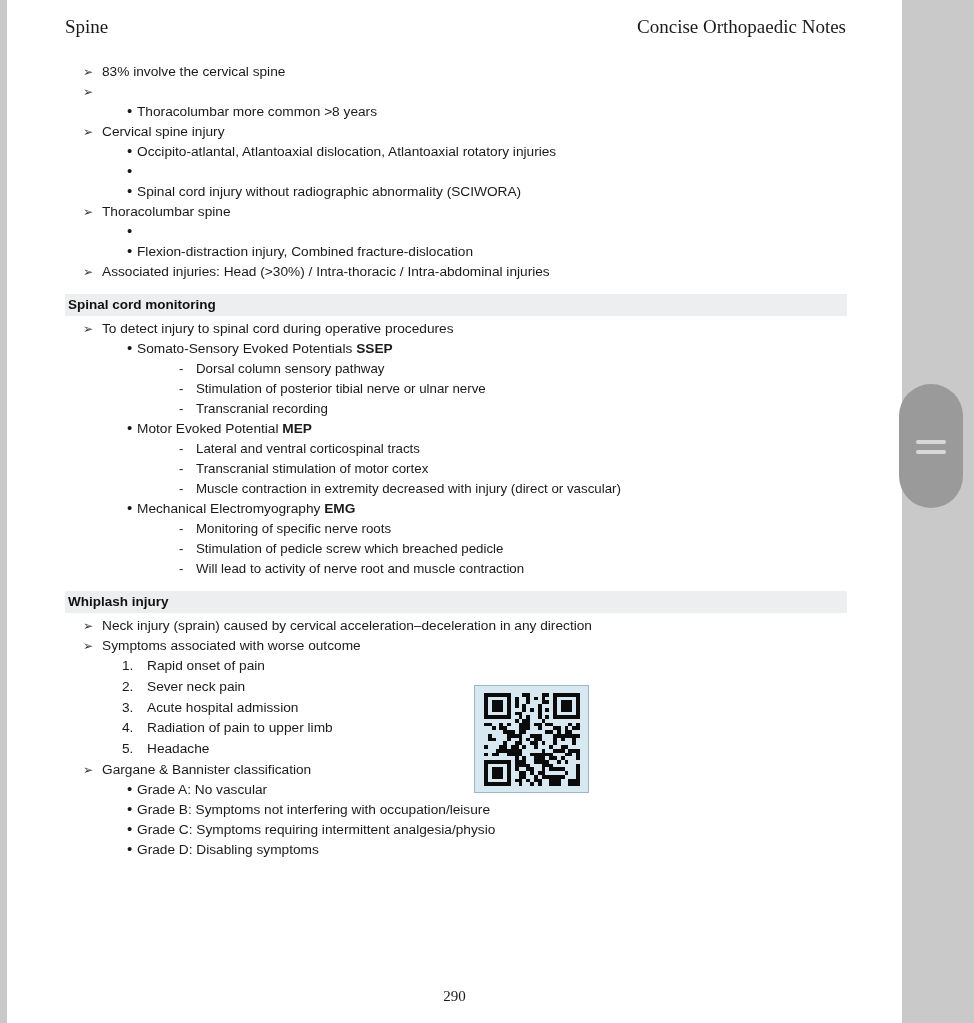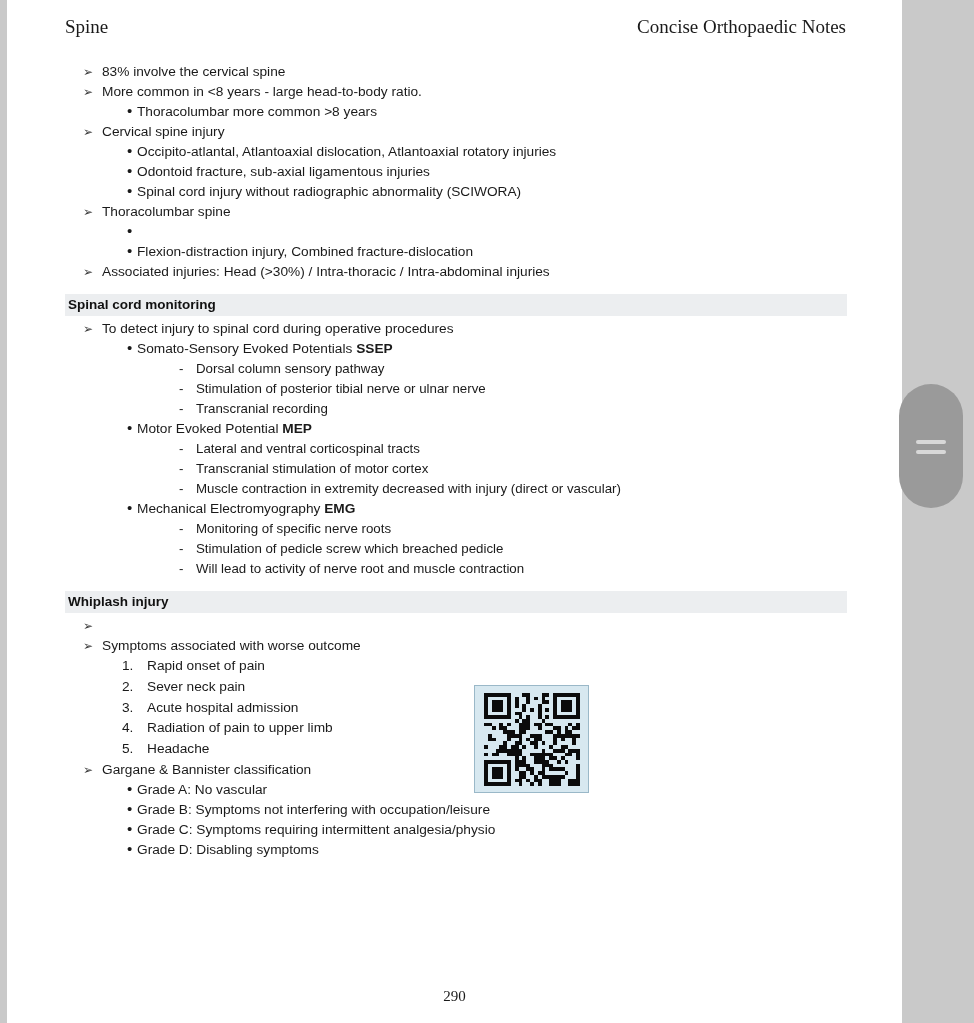--- a/index.html
+++ b/index.html
@@ -216,25 +216,25 @@
   <div class="page-inner">
 
     <div class="header">
       <div class="hdr-left">Spine</div>
       <div class="hdr-right">Concise Orthopaedic Notes</div>
     </div>
 
     <div class="content" id="content">
         <div class="section">
           <div class="lvl1"><span class="mk">➢</span><span>83% involve the cervical spine</span></div>
-          <div class="lvl1"><span class="mk">➢</span><span>More common in &lt;8 years - large head-to-body ratio.</span></div>
+          <div class="lvl1"><span class="mk">➢</span></div>
           <div class="lvl2"><span class="mk">•</span><span>Thoracolumbar more common &gt;8 years</span></div>
           <div class="lvl1"><span class="mk">➢</span><span>Cervical spine injury</span></div>
           <div class="lvl2"><span class="mk">•</span><span>Occipito-atlantal, Atlantoaxial dislocation, Atlantoaxial rotatory injuries</span></div>
-          <div class="lvl2"><span class="mk">•</span><span>Odontoid fracture, sub-axial ligamentous injuries</span></div>
+          <div class="lvl2"><span class="mk">•</span></div>
           <div class="lvl2"><span class="mk">•</span><span>Spinal cord injury without radiographic abnormality (SCIWORA)</span></div>
           <div class="lvl1"><span class="mk">➢</span><span>Thoracolumbar spine</span></div>
           <div class="lvl2"><span class="mk">•</span></div>
           <div class="lvl2"><span class="mk">•</span><span>Flexion-distraction injury, Combined fracture-dislocation</span></div>
           <div class="lvl1"><span class="mk">➢</span><span>Associated injuries: Head (&gt;30%) / Intra-thoracic  / Intra-abdominal injuries</span></div>
         </div>
         <div class="section">
           <div class="section-title">Spinal cord monitoring</div>
           <div class="lvl1"><span class="mk">➢</span><span>To detect injury to spinal cord during operative procedures</span></div>
           <div class="lvl2"><span class="mk">•</span><span>Somato-Sensory Evoked Potentials </span><b class="em">SSEP</b></div>
@@ -245,21 +245,21 @@
           <div class="lvl3"><span class="mk">-</span><span>Lateral and ventral corticospinal tracts</span></div>
           <div class="lvl3"><span class="mk">-</span><span>Transcranial stimulation of motor cortex</span></div>
           <div class="lvl3"><span class="mk">-</span><span>Muscle contraction in extremity decreased with injury (direct or vascular)</span></div>
           <div class="lvl2"><span class="mk">•</span><span>Mechanical Electromyography </span><b class="em">EMG</b></div>
           <div class="lvl3"><span class="mk">-</span><span>Monitoring of specific nerve roots</span></div>
           <div class="lvl3"><span class="mk">-</span><span>Stimulation of pedicle screw which breached pedicle</span></div>
           <div class="lvl3"><span class="mk">-</span><span>Will lead to activity of nerve root and muscle contraction</span></div>
         </div>
         <div class="section">
           <div class="section-title">Whiplash injury</div>
-          <div class="lvl1"><span class="mk">➢</span></div>
+          <div class="lvl1"><span class="mk">➢</span><span>Neck injury (sprain) caused by cervical acceleration–deceleration in any direction</span></div>
           <div class="lvl1"><span class="mk">➢</span><span>Symptoms associated with worse outcome</span></div>
           <div class="numitem"><span class="mk">1.</span><span>Rapid onset of pain</span></div>
           <div class="numitem"><span class="mk">2.</span><span> Sever neck pain</span></div>
           <div class="numitem"><span class="mk">3.</span><span> Acute hospital admission</span></div>
           <div class="numitem"><span class="mk">4.</span><span>Radiation of pain to upper limb</span></div>
           <div class="numitem"><span class="mk">5.</span><span>Headache</span></div>
           <div class="lvl1"><span class="mk">➢</span><span>Gargane &amp; Bannister classification</span></div>
           <div class="lvl2"><span class="mk">•</span><span>Grade A: No vascular</span></div>
           <div class="lvl2"><span class="mk">•</span><span>Grade B: Symptoms not interfering with occupation/leisure</span></div>
           <div class="lvl2"><span class="mk">•</span><span>Grade C: Symptoms requiring intermittent analgesia/physio</span></div>

